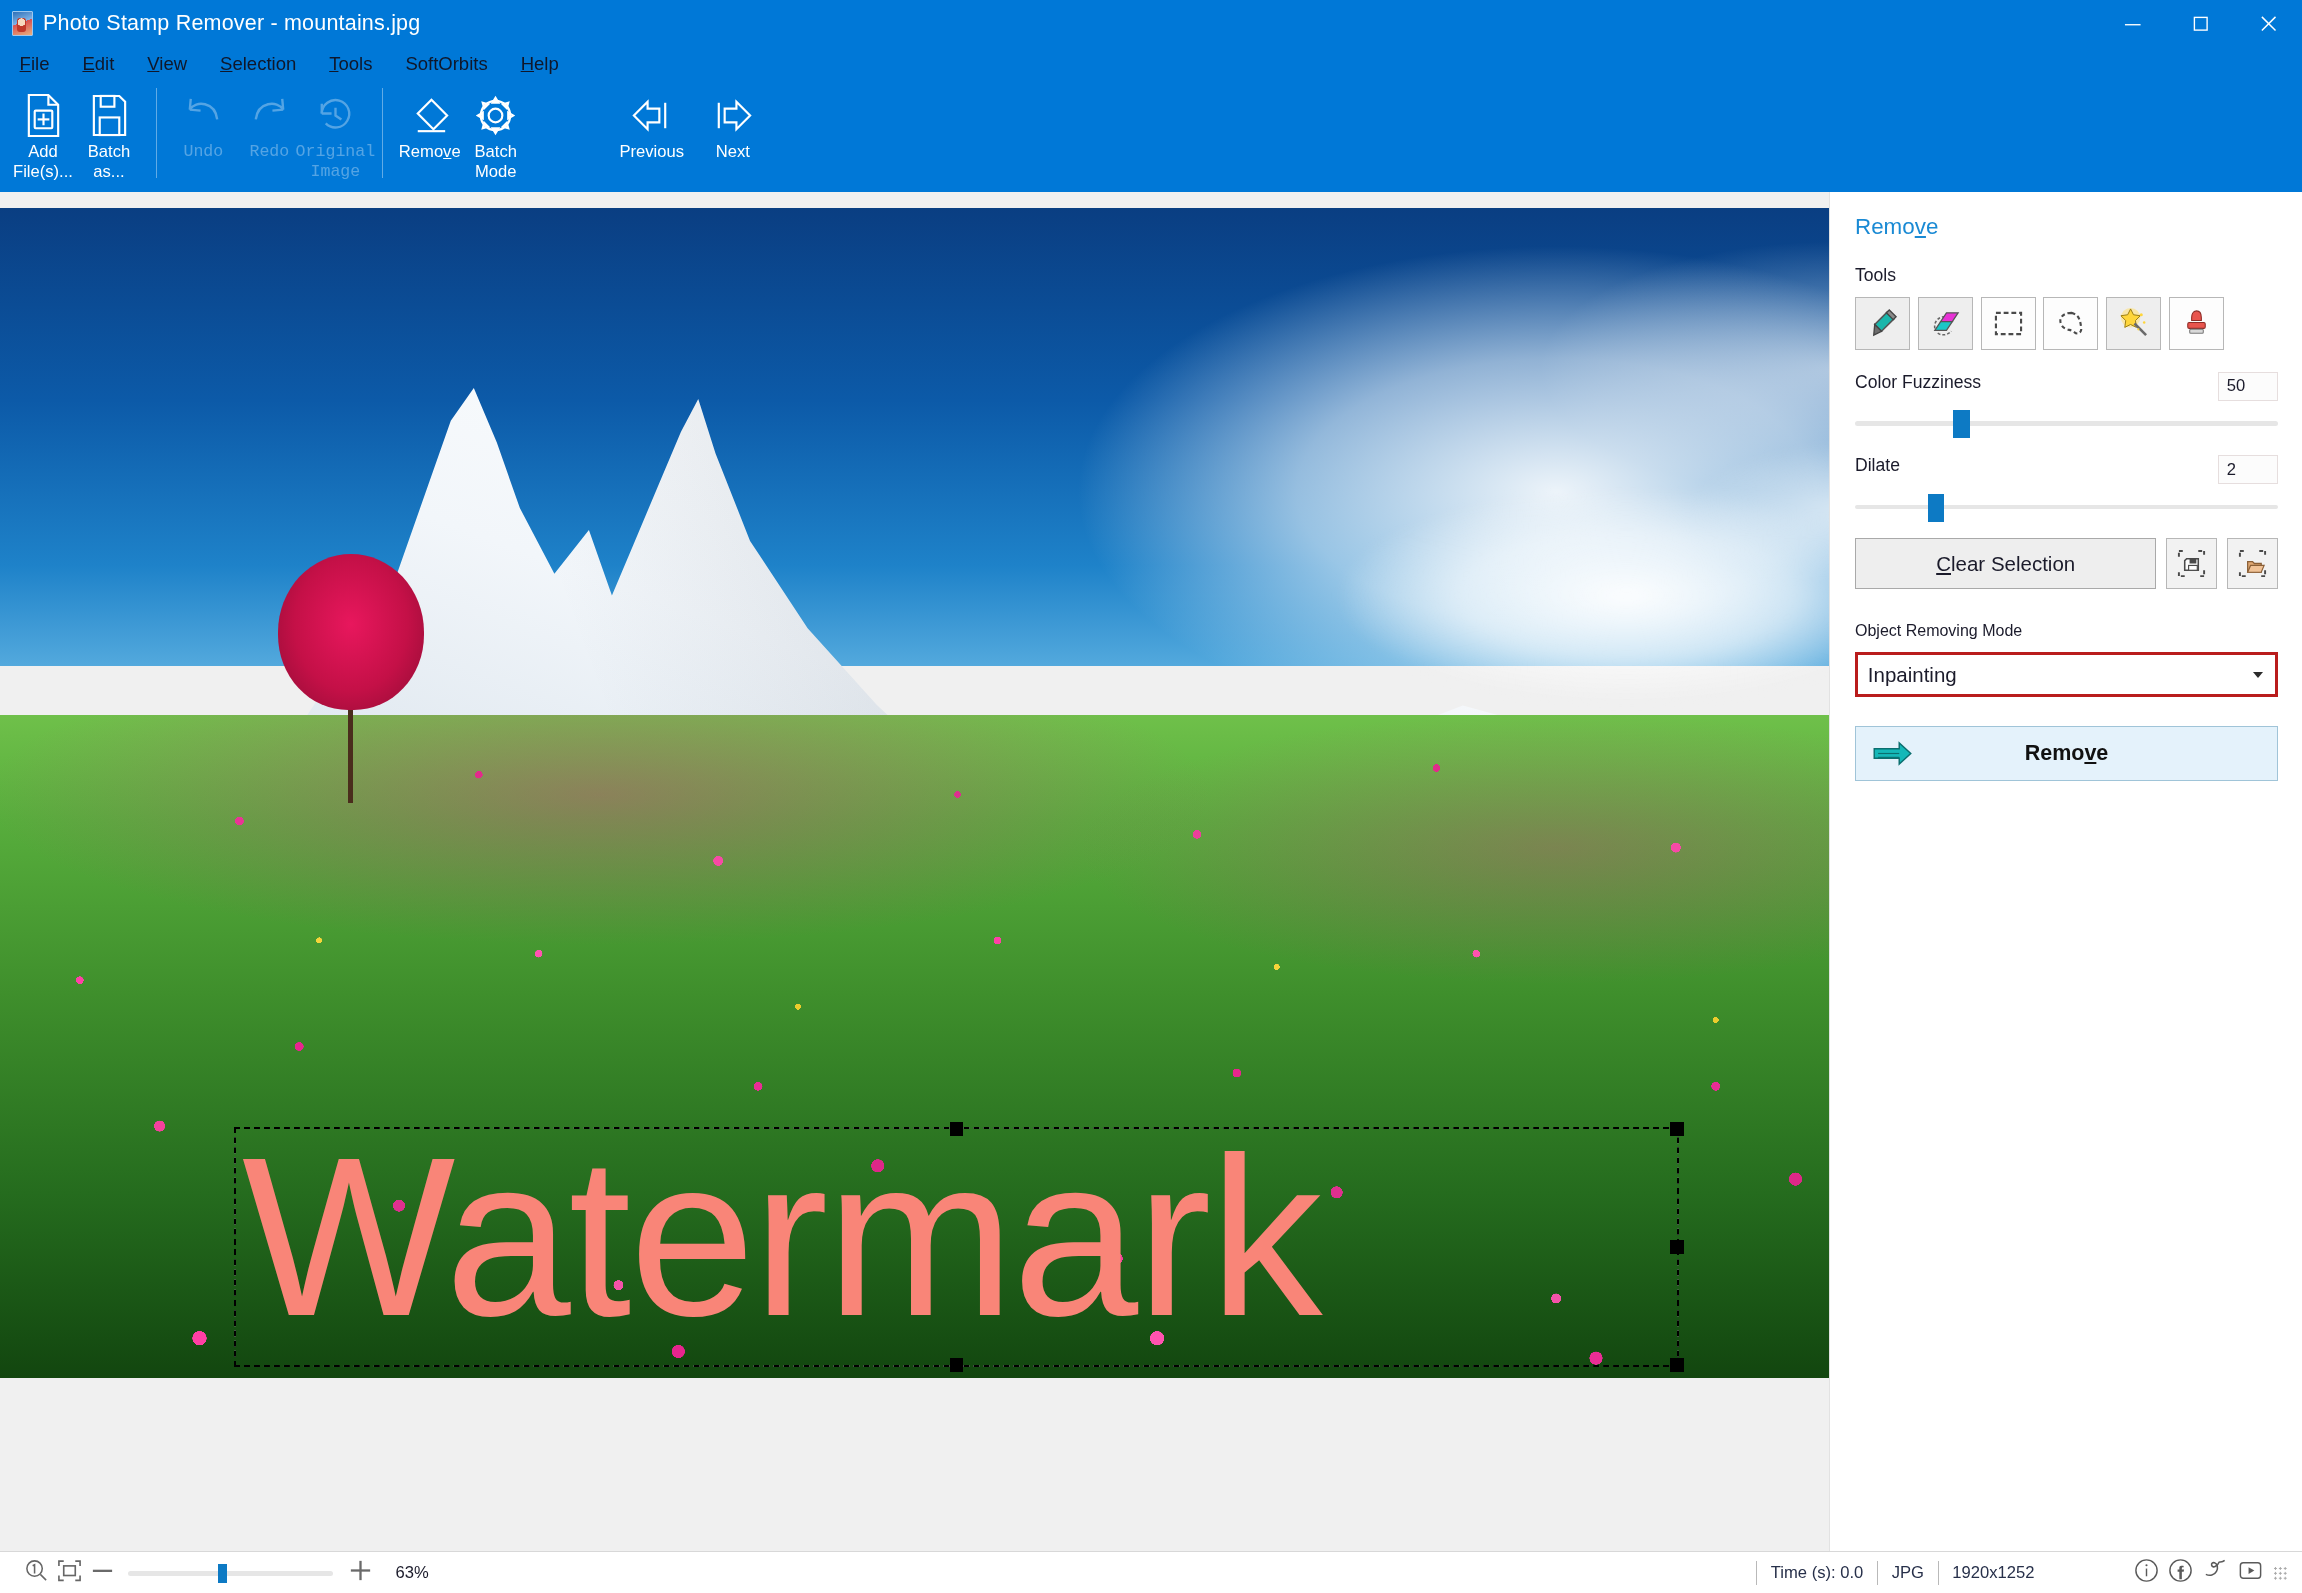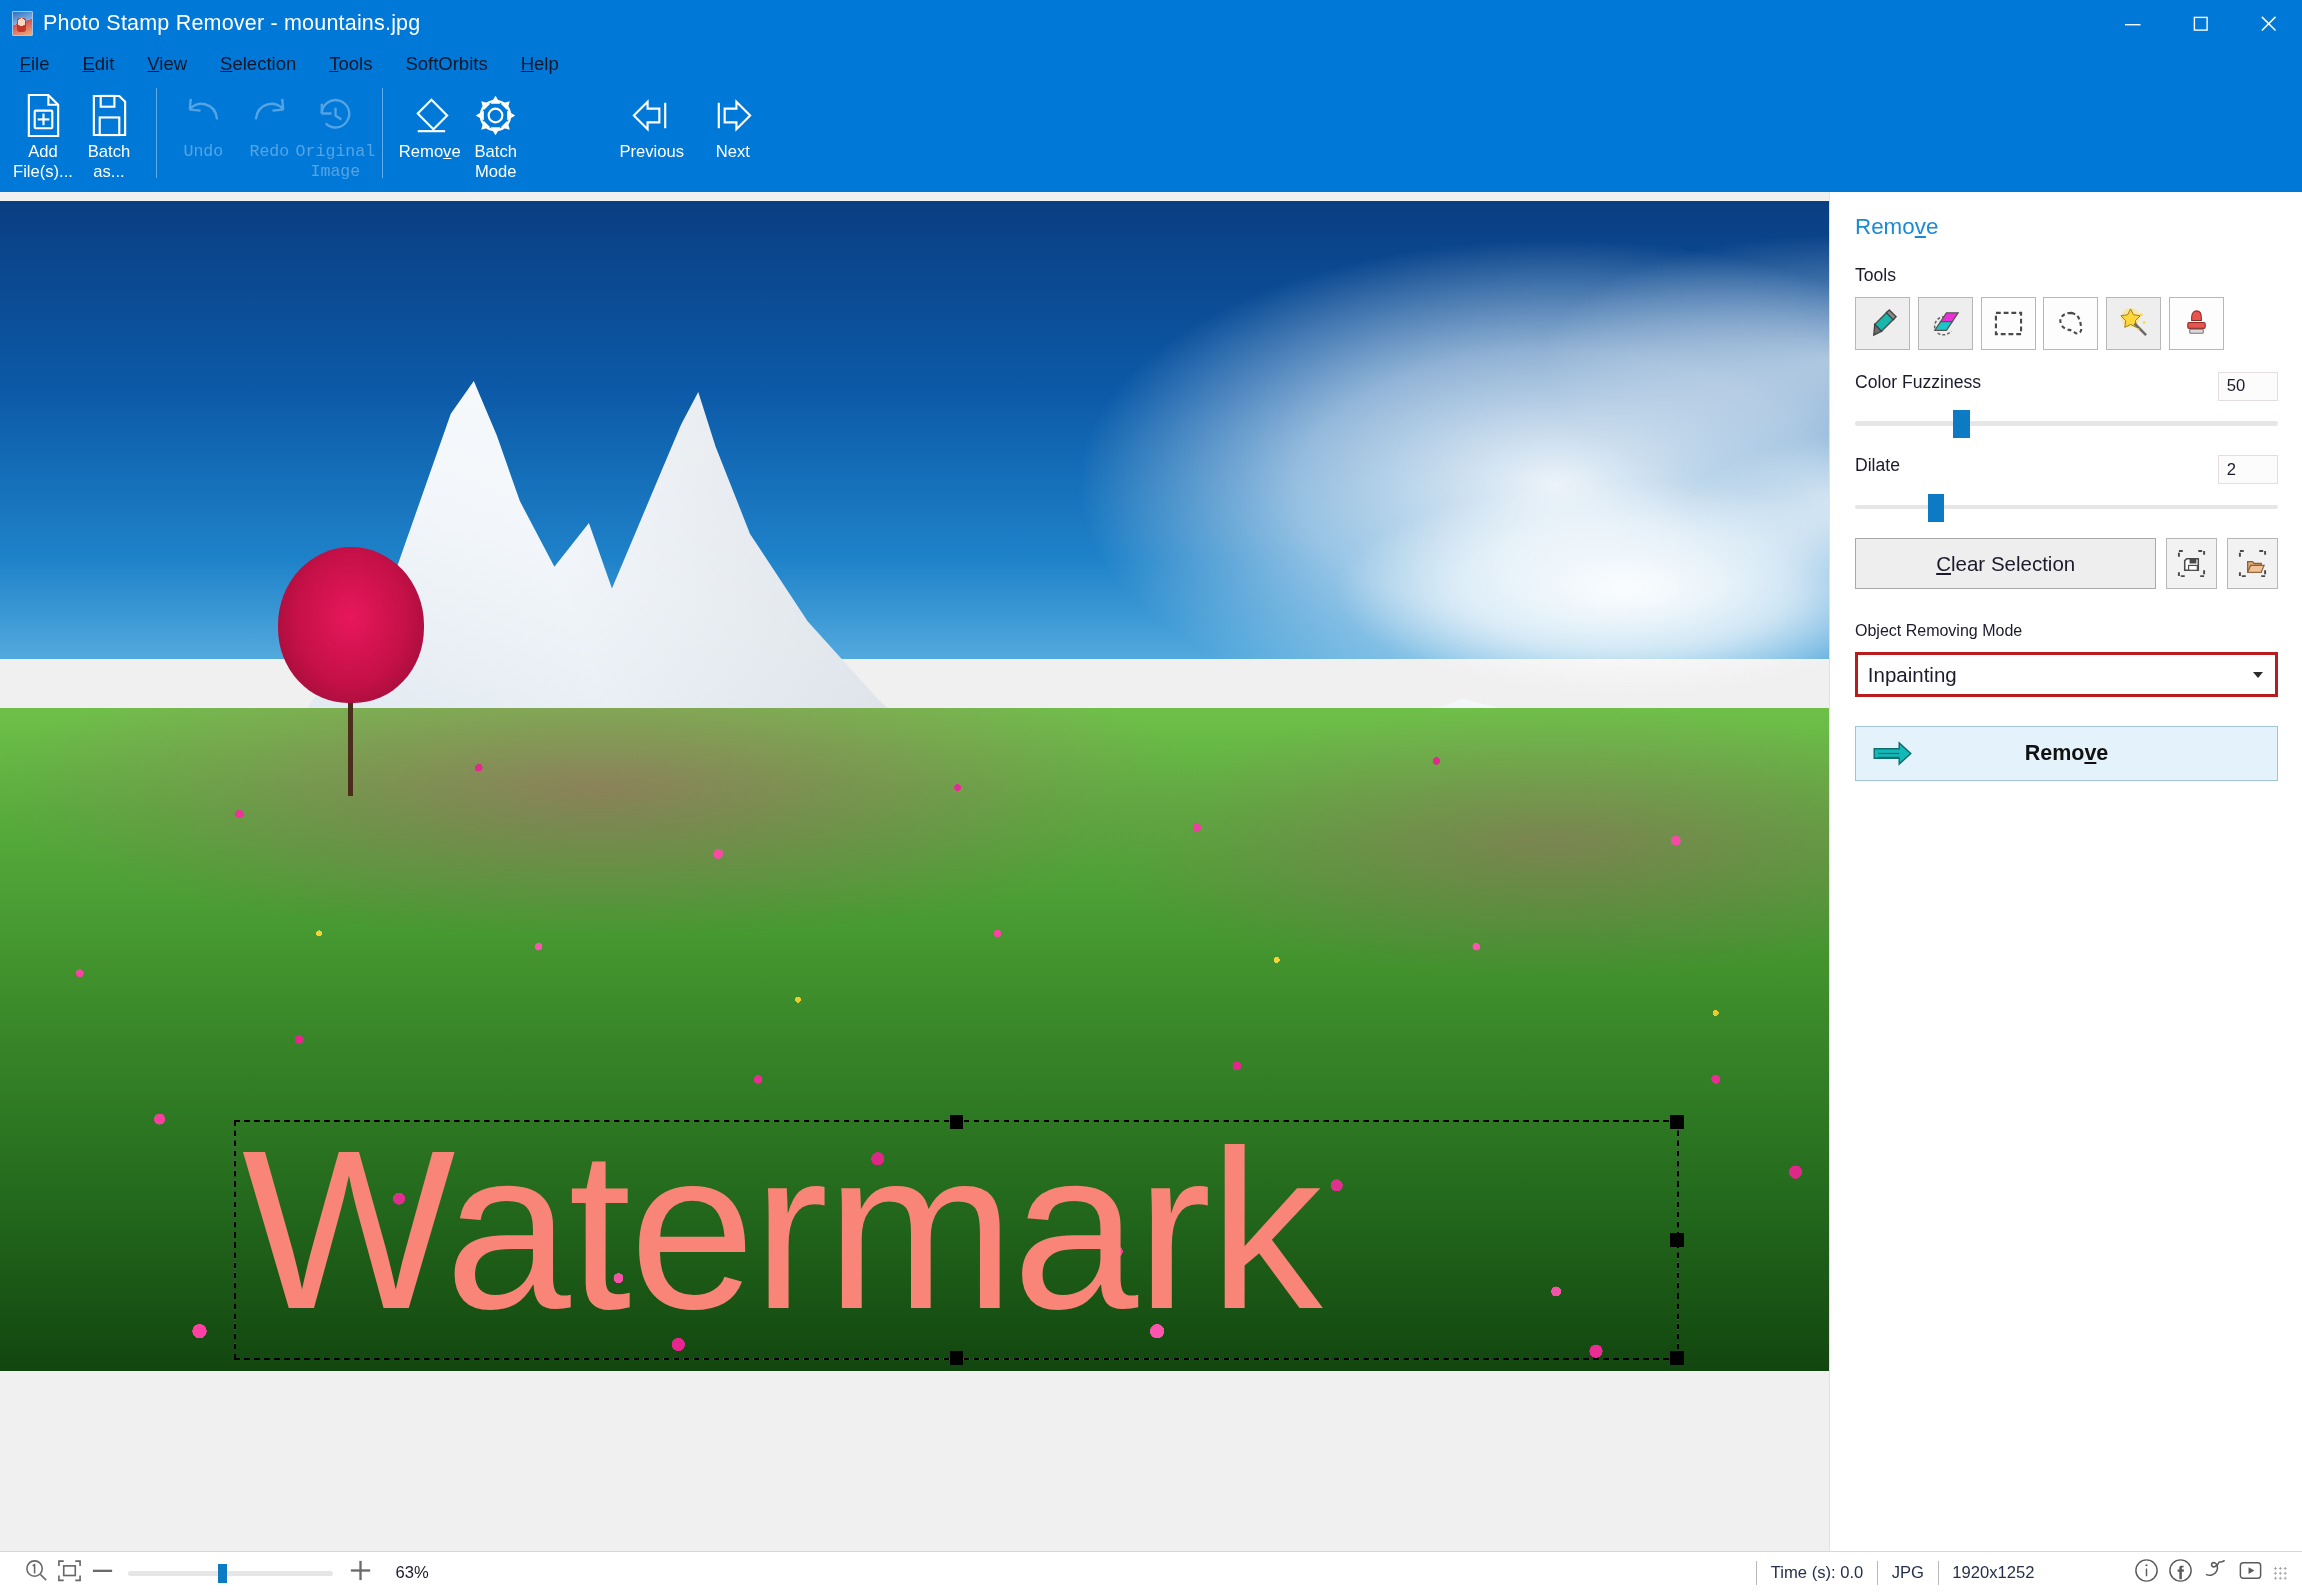--- a/index.html
+++ b/index.html
@@ -94,21 +94,21 @@
   .body { flex: 1 1 auto; display: flex; min-height: 0; }
 
   
   .canvas-area {
     flex: 1 1 auto;
     background: #F0F0F0;
     position: relative;
     overflow: hidden;
   }
   .photo {
-    position: absolute; left: 0; top: 9px;
+    position: absolute; left: 0; top: 16px;
     width: 1995px; height: 1170px;
     overflow: hidden;
   }
   
   .sky {
     position:absolute; left:0; top:0; width:100%; height:458px;
     background:
       radial-gradient(ellipse 683px 351px at 78% 62%, rgba(255,255,255,.92) 0%, rgba(255,255,255,.55) 38%, rgba(255,255,255,0) 70%),
       radial-gradient(ellipse 410px 176px at 92% 35%, rgba(255,255,255,.55) 0%, rgba(255,255,255,0) 72%),
       linear-gradient(180deg,#0a3e82 0%, #0c5aa8 42%, #1e82c9 78%, #53a9dd 100%);

